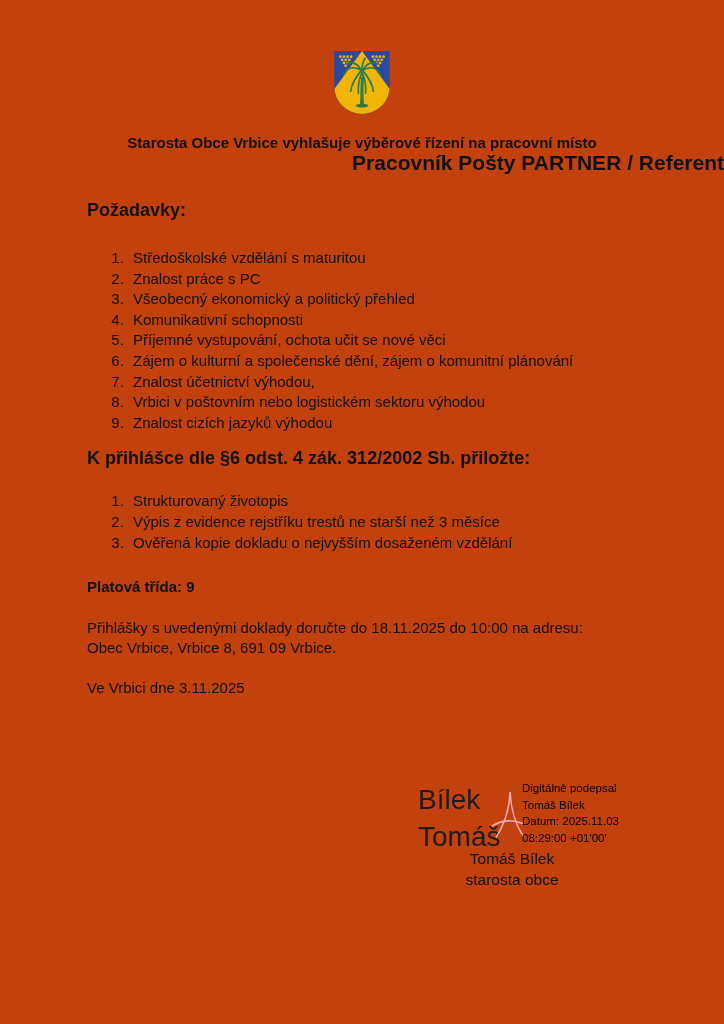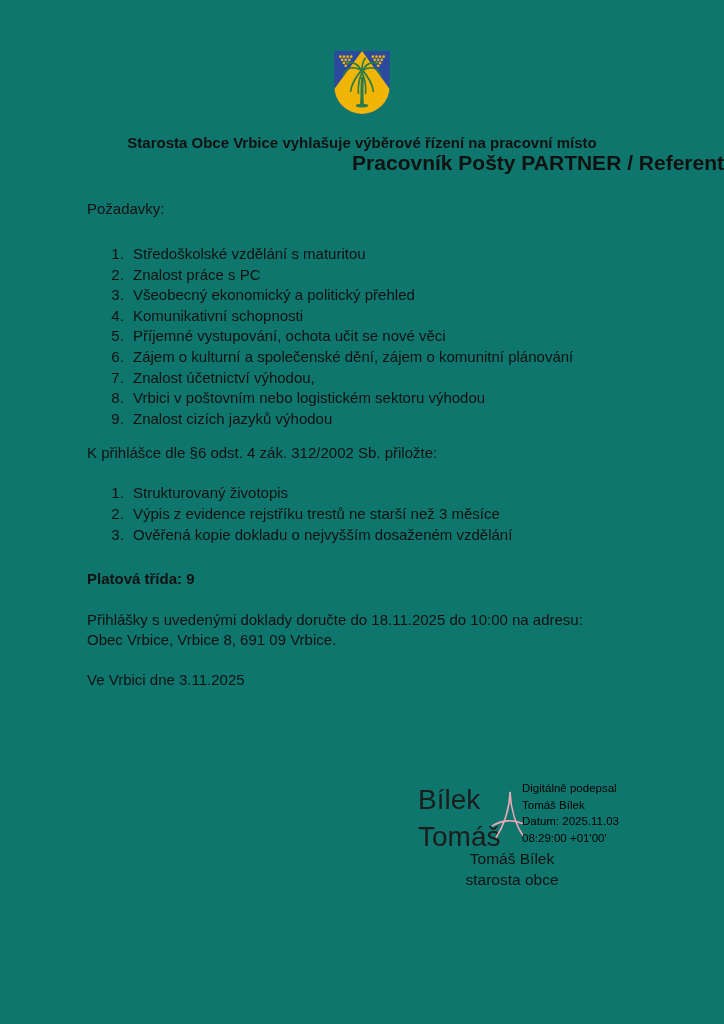--- a/index.html
+++ b/index.html
@@ -1,39 +1,39 @@
 <!DOCTYPE html>
 <html><head>
 <meta charset="utf-8">
 <style>
   * { margin:0; padding:0; box-sizing:border-box; }
   html,body { background:#ffffff; }
   .page {
     position:relative;
     width:724px; height:1024px;
-    background:#0f766e;
+    background:#c2410c;
     font-family:"Liberation Sans", sans-serif;
     color:#111111;
     font-size:15px;
     overflow:hidden;
   }
   .coa-wrap { padding-top:50px; display:flex; justify-content:center; }
   .header-line {
     margin-top:18px;
     text-align:center;
     font-weight:bold;
     font-size:15px;
   }
   .doc-title {
     text-align:right;
     font-weight:bold;
     font-size:21px;
   }
   .content { padding:0 55px 0 87px; }
-  .sec-heading { font-weight:normal; font-size:15px; }
+  .sec-heading { font-weight:bold; font-size:18px; }
   .h-req { margin-top:25px; }
   .h-att { margin-top:15px; }
   ol { margin:0; padding-left:41px; }
   ol li { line-height:20.6px; padding-left:5px; }
   .list-req { margin-top:27px; }
   .list-att { margin-top:22px; }
   .line { line-height:20.6px; }
   .bold { font-weight:bold; }
   .pre { white-space:pre-wrap; }
   .p-nastup { margin-top:23px; }

